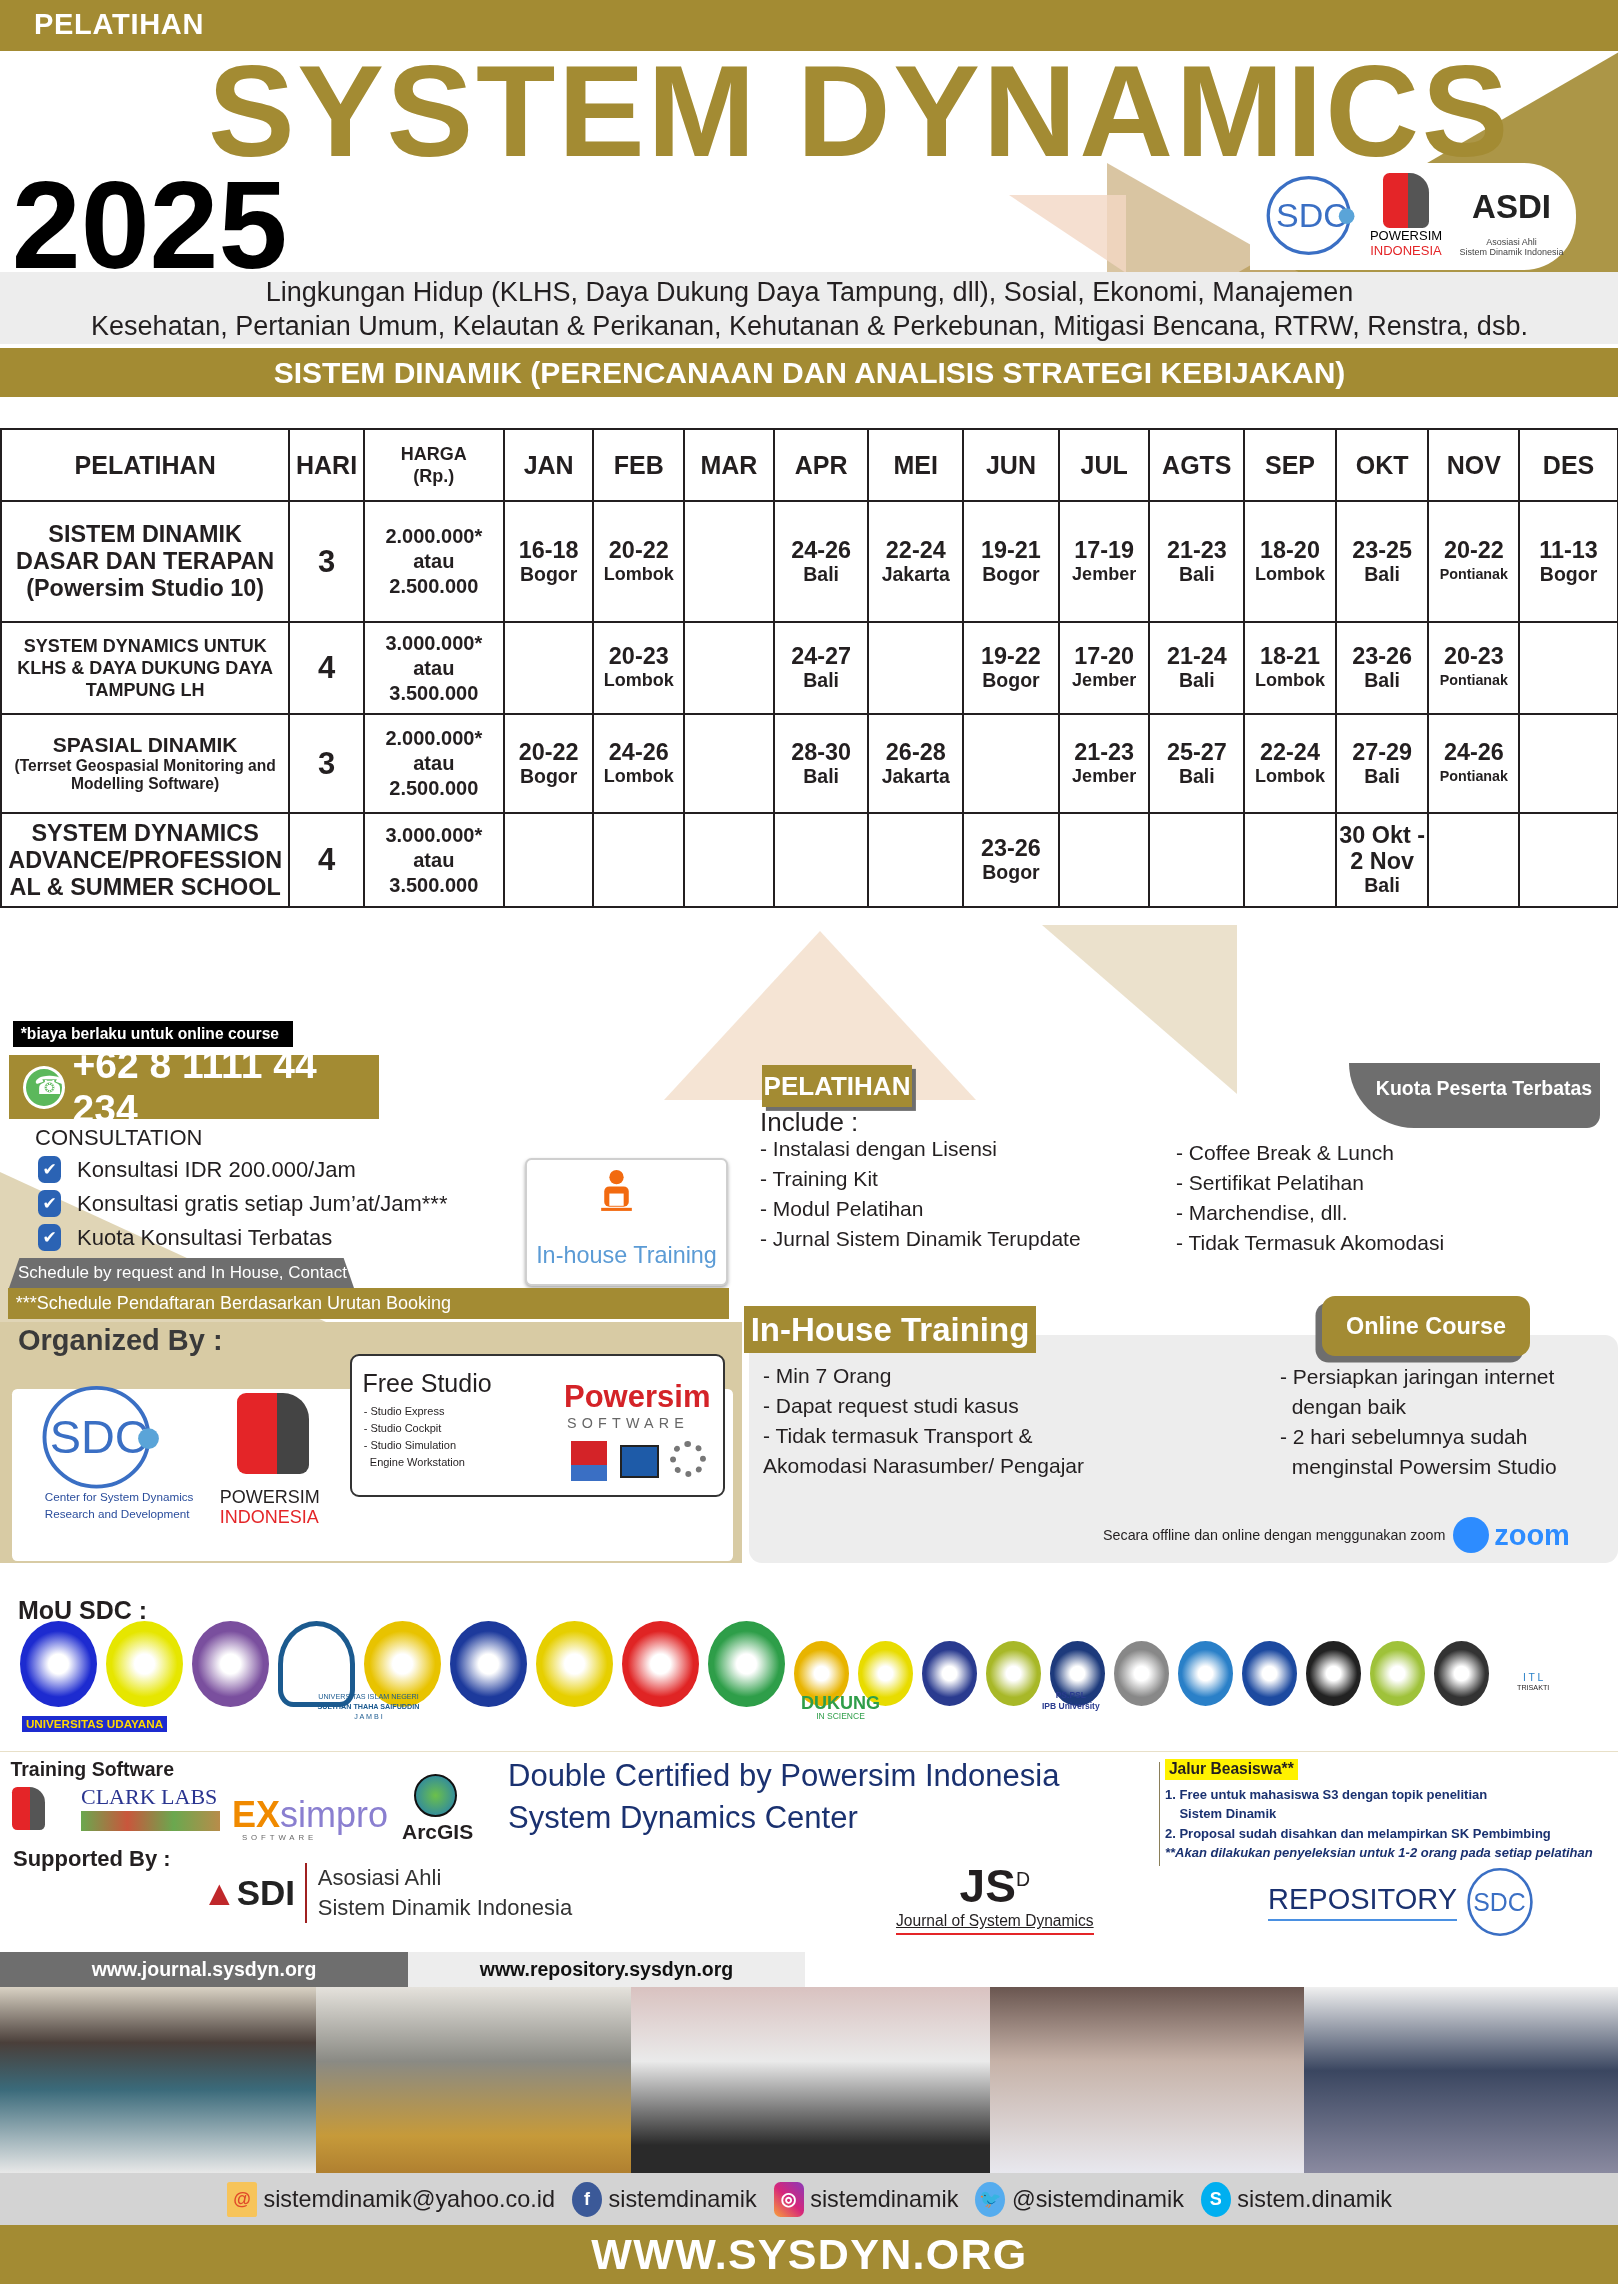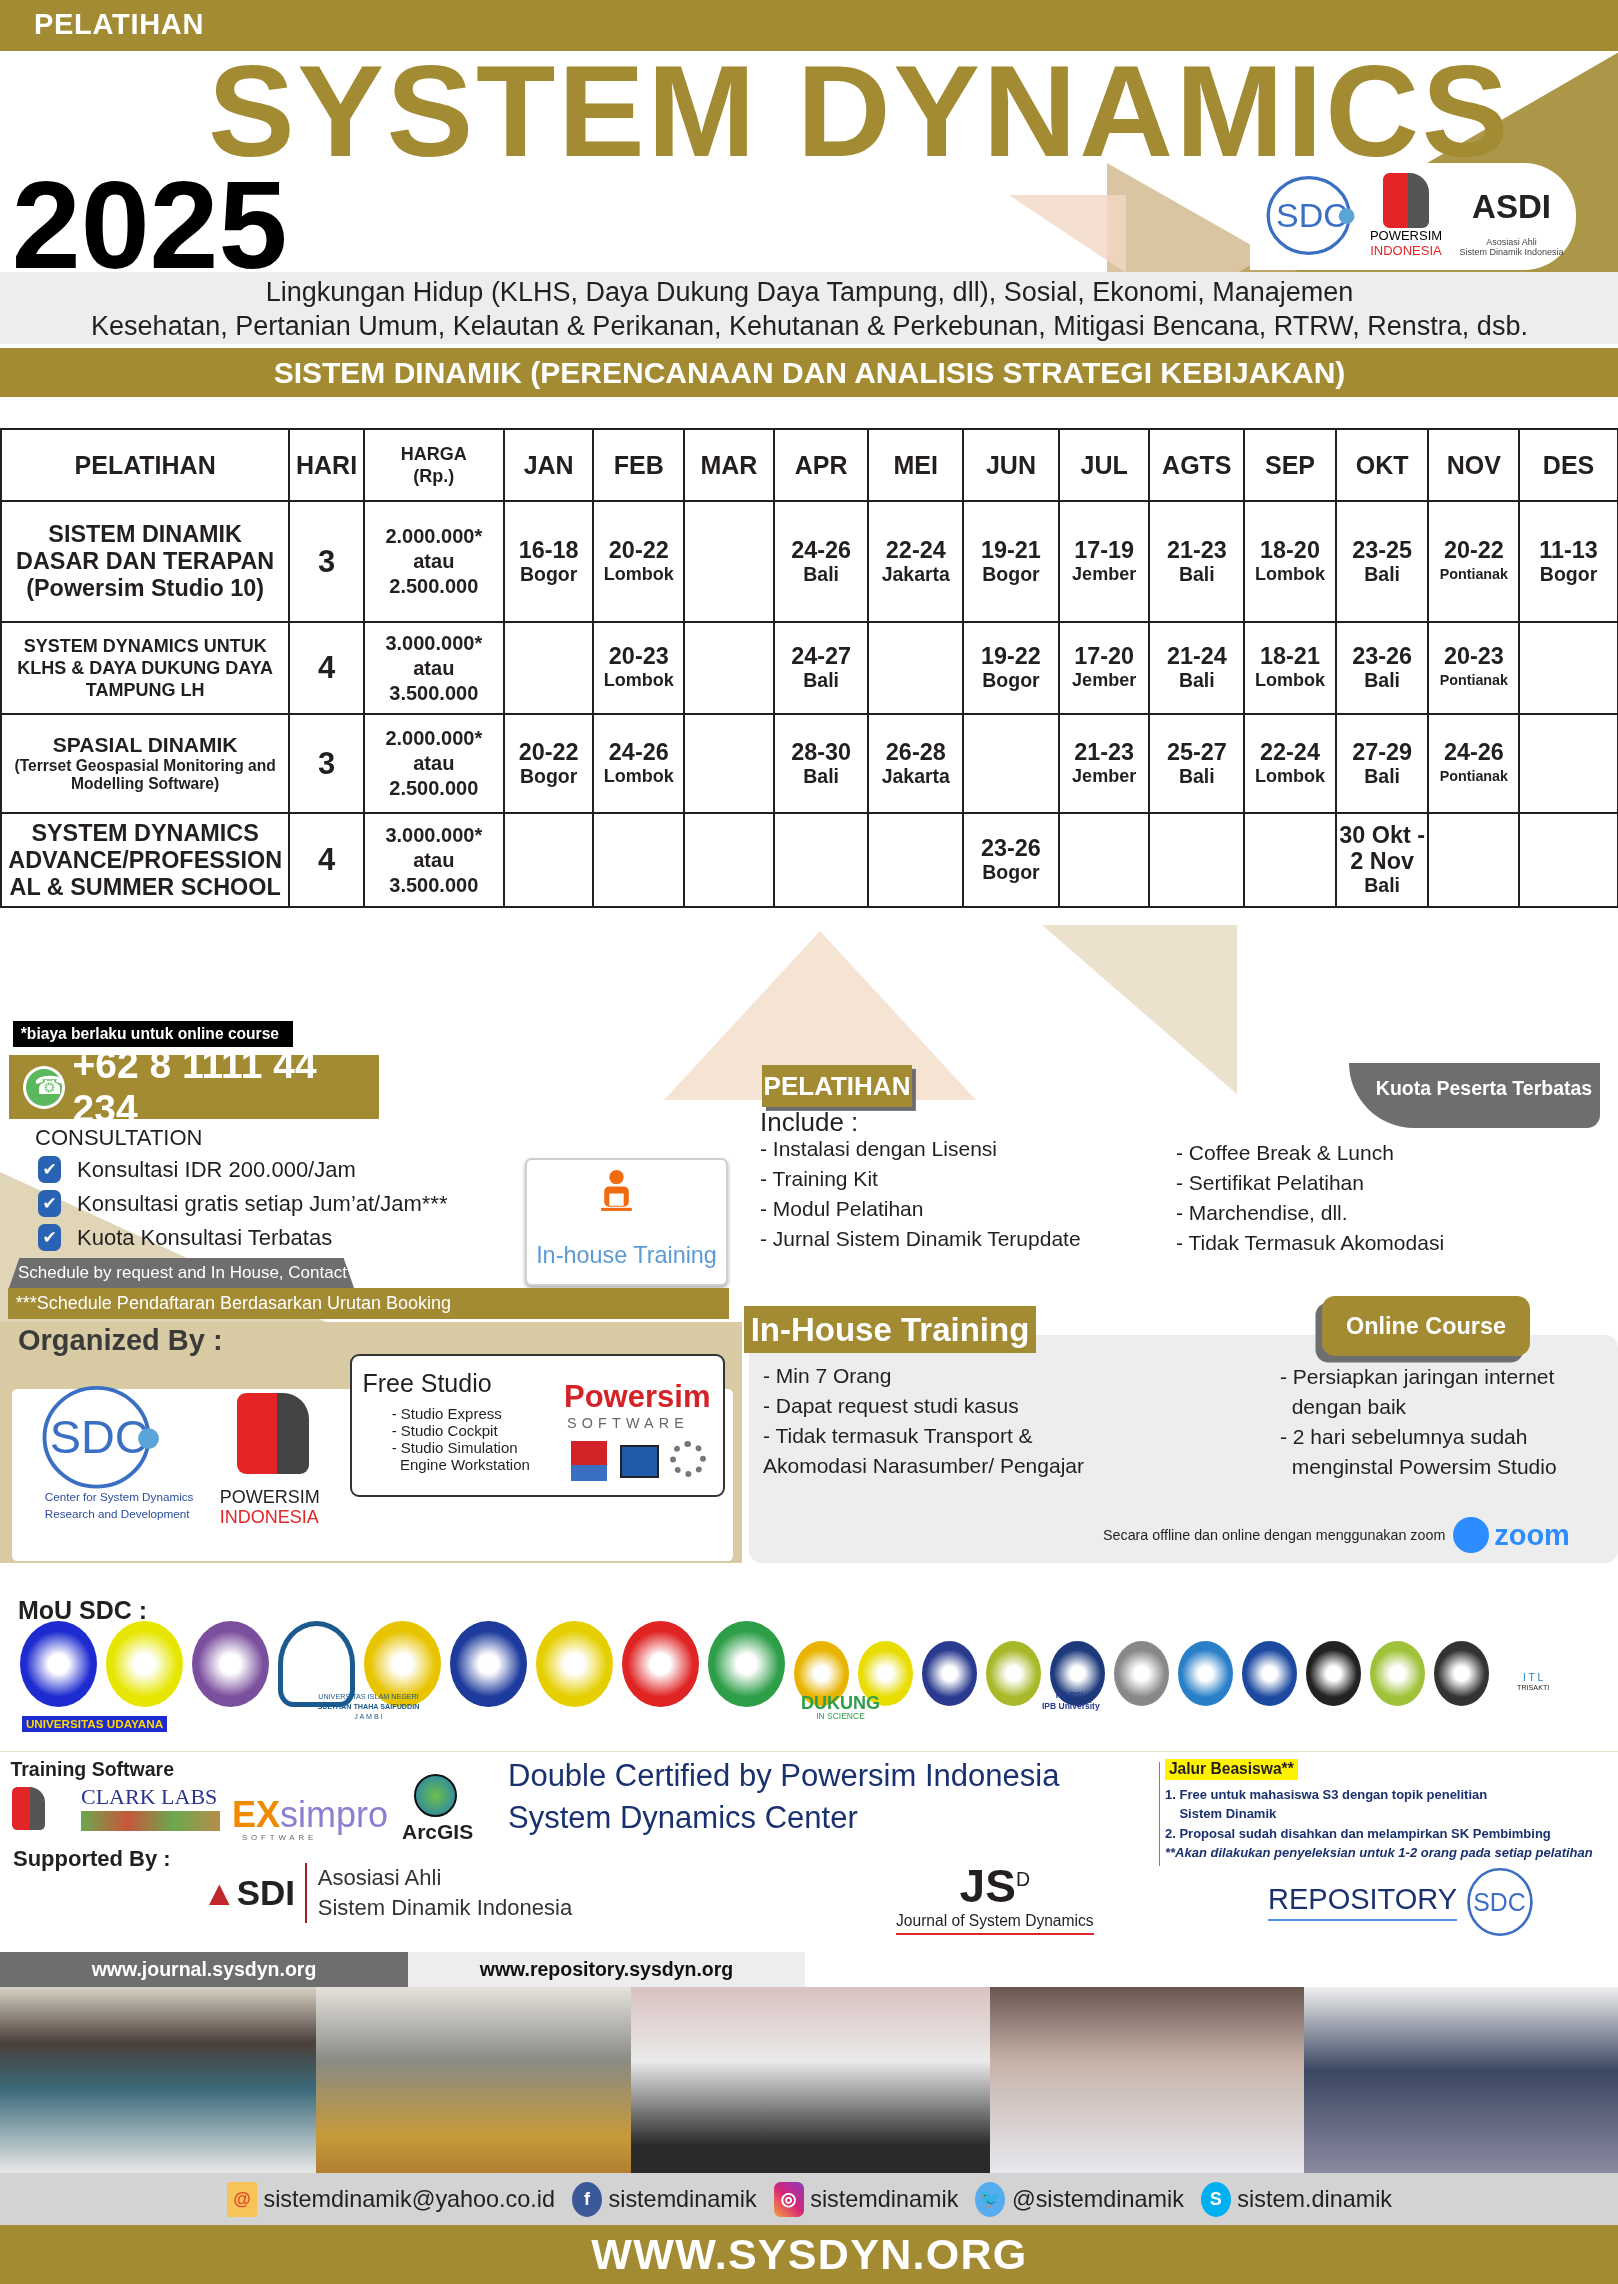--- a/index.html
+++ b/index.html
@@ -61,21 +61,21 @@
   #zoom-logo { left: 1453px; top: 1517px; display: flex; align-items: center; gap: 5.2px; }
   #zoom-logo .cam { width: 36px; height: 36px; border-radius: 50%; background: #2d8cff; }
   #zoom-logo .t { color: #2d8cff; font-size: 29px; font-weight: bold; }
 
   
   #org-bg { left: 0; top: 1322px; width: 742px; height: 241px; background: #d8cba4; }
   #org-title { left: 18px; top: 1324px; font-size: 29px; font-weight: bold; color: #3a3a3a; }
   #org-card { left: 11.7px; top: 1389px; width: 721px; height: 172px; background: #fff; border-radius: 5.2px; }
   #free-studio { left: 350px; top: 1354px; width: 375px; height: 143px; background: #fff; border: 2px solid #333; border-radius: 9px; }
   #free-studio .ttl { position: absolute; left: 10.4px; top: 13px; font-size: 25px; }
-  #free-studio .it { position: absolute; left: 11.7px; font-size: 15px; margin-left: 28px; }
+  #free-studio .it { position: absolute; left: 11.7px; font-size: 11px; }
 
   
   #mou-title { left: 18px; top: 1596px; font-size: 25px; font-weight: bold; }
   #mou-row { left: 19.5px; top: 1621px; width: 1589px; height: 104px; display: flex; align-items: flex-start; gap: 9px; }
   .mou-logo { border-radius: 50%; flex: 0 0 auto; }
 
   
   #sw-title { left: 10.4px; top: 1758px; font-size: 19.5px; font-weight: bold; }
   #sup-title { left: 13px; top: 1846px; font-size: 22px; font-weight: bold; }
   #double-cert { left: 508px; top: 1755px; color: #1a3170; font-size: 31px; line-height: 42px; }
@@ -568,21 +568,21 @@
 <div id="sup-title" class="abs">Supported By :</div>
 <div id="asdi-sup" class="abs">
   <span style="font-size:35px;font-weight:bold;color:#222;"><span style="color:#c0282b;">▲</span>SDI</span>
   <div class="tx">
       <div>Asosiasi Ahli</div>
       <div>Sistem Dinamik Indonesia</div>
     </div>
 </div>
 <div id="jsd" class="abs">
   <div style="font-size:46px;font-weight:bold;line-height:52px;">JS<sup style="font-size:19.5px;font-weight:normal;">D</sup></div>
-  <div style="font-size:15.6px;border-bottom:2px solid #e42528;padding-bottom:2.6px;">Journal of System Dynamics</div>
+  <div style="font-size:15.6px;border-bottom:2px solid #e42528;padding-bottom:2.6px;text-decoration:underline;">Journal of System Dynamics</div>
 </div>
 <div id="repo" class="abs">
   <div style="font-size:29px;color:#1a3170;border-bottom:2.6px solid #4a90e2;padding-bottom:2.6px;">REPOSITORY</div>
   <svg width="72" height="72" viewBox="0 0 110 110">
     <ellipse cx="55" cy="55" rx="48" ry="50" fill="none" stroke="#3a6fc4" stroke-width="4"></ellipse>
     <text x="14" y="68" font-size="38" fill="#3a6fc4" font-family="Liberation Sans, sans-serif">SDC</text>
   </svg>
 </div>
 
 <div id="url-bar" class="abs">

